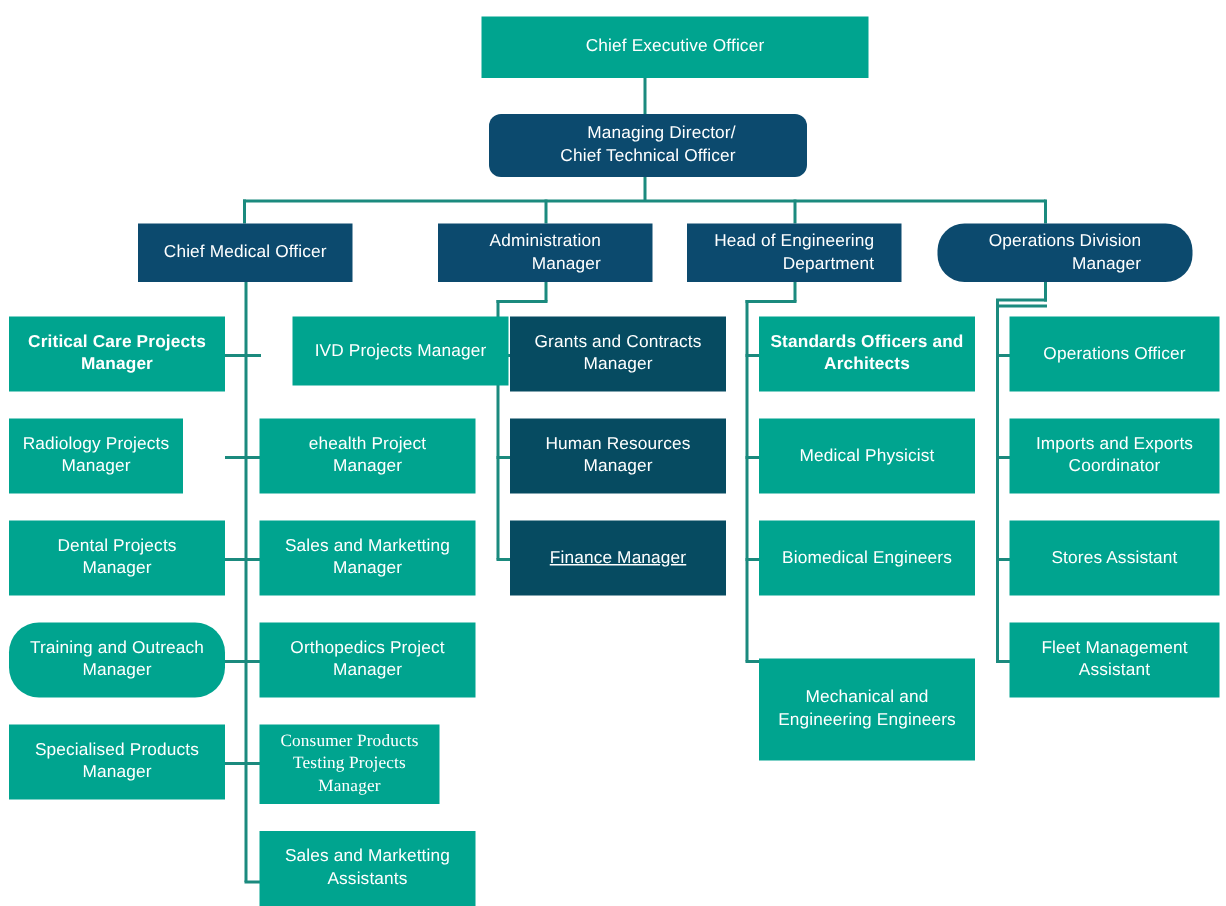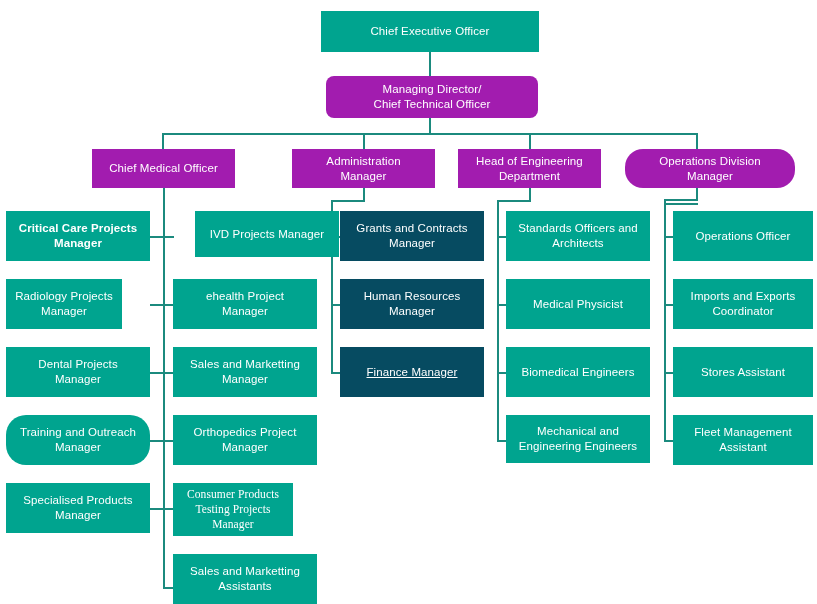--- a/index.html
+++ b/index.html
@@ -25,21 +25,21 @@
     justify-content: center;
     text-align: center;
     color: #ffffff;
     font-size: 11.5px;
     line-height: 15px;
     letter-spacing: 0.1px;
     padding: 2px 6px;
     z-index: 2;
   }
   .node.teal      { background: #00a48f; }
-  .node.slate     { background: #a21caf; }
+  .node.slate     { background: #0c4a6e; text-align: right; }
   .node.navy      { background: #064b61; }
   .node.rounded   { border-radius: 8px; }
   .node .label { display: block; }
 
   .conn {
     position: absolute;
     background: #1b8a7e;
     z-index: 1;
   }
   .conn.v { width: 1.6px; }
@@ -93,21 +93,21 @@
 
   <div class="conn v" style="left:696px; top:188px; height:13px;"></div>
   <div class="conn h" style="left:664px; top:199px; width:34px;"></div>
   <div class="conn h" style="left:664px; top:203px; width:34px;"></div>
   <div class="conn v" style="left:664px; top:200px; height:241px;"></div>
   <div class="conn h" style="left:664px; top:236px; width:10px;"></div>
   <div class="conn h" style="left:664px; top:304px; width:10px;"></div>
   <div class="conn h" style="left:664px; top:372px; width:10px;"></div>
   <div class="conn h" style="left:664px; top:440px; width:10px;"></div>
 
-  <div class="node teal" style="left:321px; top:11px; width:218px; height:41px;text-align:center;">
+  <div class="node teal" style="left:321px; top:11px; width:258px; height:41px;text-align:center;">
     <span class="label">Chief Executive Officer</span>
   </div>
 
   <div class="node slate rounded" style="left:326px; top:76px; width:212px; height:42px;">
     <span>
       <span class="label">Managing Director/</span>
       <span class="label">Chief Technical Officer</span>
     </span>
   </div>
 
@@ -211,33 +211,33 @@
   <div class="node navy" style="left:340px; top:279px; width:144px; height:50px;">
     <span>
       <span class="label">Human Resources</span>
       <span class="label">Manager</span>
     </span>
   </div>
   <div class="node navy" style="left:340px; top:347px; width:144px; height:50px;text-decoration:underline;">
     <span class="label">Finance Manager</span>
   </div>
 
-  <div class="node teal" style="left:506px; top:211px; width:144px; height:50px;">
+  <div class="node teal" style="left:506px; top:211px; width:144px; height:50px;font-weight:bold;">
     <span>
       <span class="label">Standards Officers and</span>
       <span class="label">Architects</span>
     </span>
   </div>
   <div class="node teal" style="left:506px; top:279px; width:144px; height:50px;">
     <span class="label">Medical Physicist</span>
   </div>
   <div class="node teal" style="left:506px; top:347px; width:144px; height:50px;">
     <span class="label">Biomedical Engineers</span>
   </div>
-  <div class="node teal" style="left:506px; top:415px; width:144px; height:48px;">
+  <div class="node teal" style="left:506px; top:439px; width:144px; height:68px;">
     <span>
       <span class="label">Mechanical and</span>
       <span class="label">Engineering Engineers</span>
     </span>
   </div>
 
   <div class="node teal" style="left:673px; top:211px; width:140px; height:50px;">
     <span class="label">Operations Officer</span>
   </div>
   <div class="node teal" style="left:673px; top:279px; width:140px; height:50px;">

